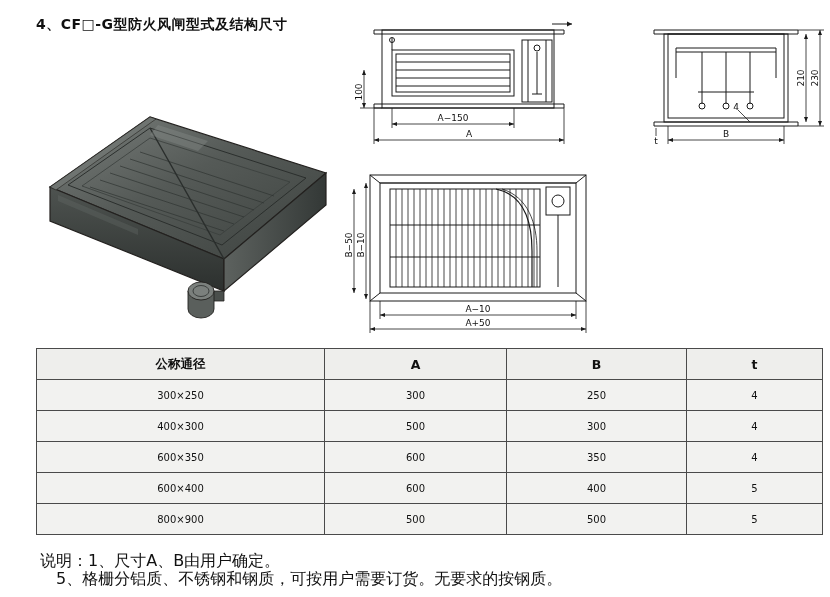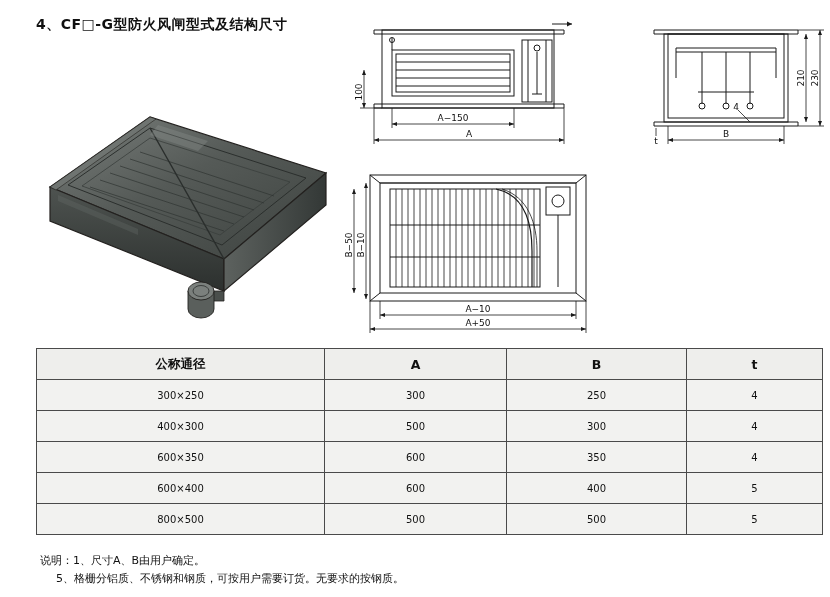--- a/index.html
+++ b/index.html
@@ -102,21 +102,21 @@
   col.c2 { width: 182px; }
   col.c3 { width: 180px; }
   col.c4 { width: 136px; }
 
   
   .notes {
     position: absolute;
     left: 26px;
     top: 552px;
     width: 780px;
-    font-size: 11px;
+    font-size: 16px;
     line-height: 18px;
     color: #111;
   }
   .notes div { white-space: nowrap; }
   .note2 { padding-left: 16px; }
 </style>
 </head>
 <body>
 
 <div class="page">
@@ -447,21 +447,21 @@
           <td>350</td>
           <td>4</td>
         </tr>
         <tr>
           <td>600×400</td>
           <td>600</td>
           <td>400</td>
           <td>5</td>
         </tr>
         <tr>
-          <td>800×500</td>
+          <td>800×900</td>
           <td>500</td>
           <td>500</td>
           <td>5</td>
         </tr>
       </tbody>
     </table>
   </div>
 
   <div class="notes">
     <div>说明：1、尺寸A、B由用户确定。</div>

